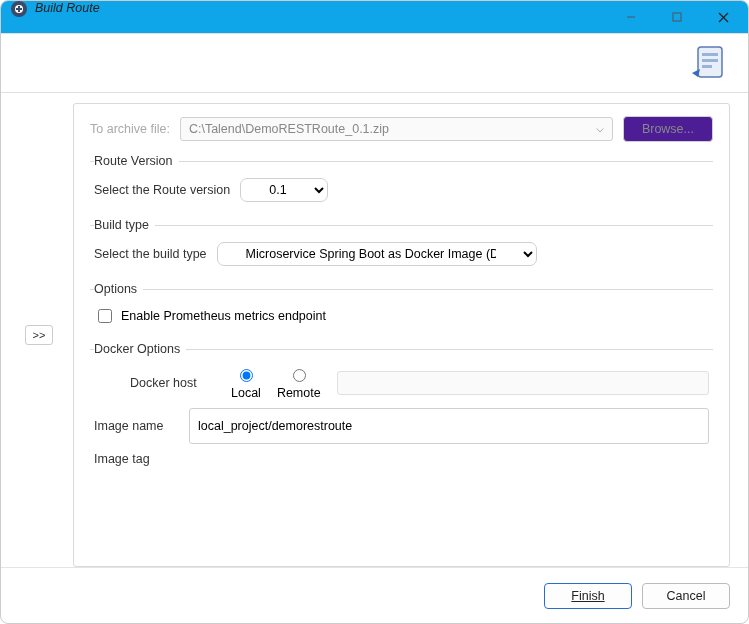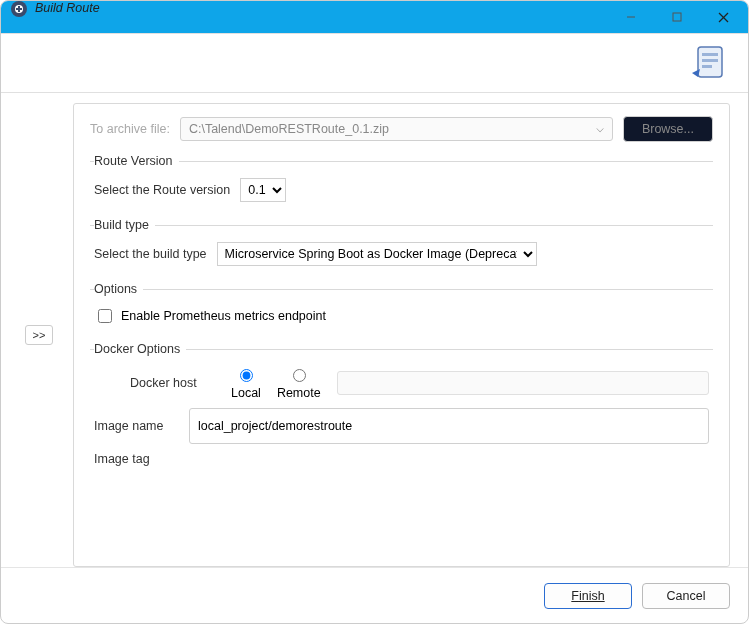--- a/index.html
+++ b/index.html
@@ -16,24 +16,24 @@
   .body { flex: 1; display: flex; padding: 10px 18px 0 18px; gap: 14px; }
   .left-col { width: 40px; display: flex; align-items: center; justify-content: center; }
   .toggle-btn { width: 28px; height: 20px; border: 1px solid #ccc; border-radius: 3px; background: #fff; font-size: 11px; display: flex; align-items: center; justify-content: center; color: #333; }
   .panel { flex: 1; border: 1px solid #d9d9d9; border-radius: 3px; padding: 12px 16px; background: #fff; display: flex; flex-direction: column; gap: 12px; overflow:auto; }
   .row { display: flex; align-items: center; gap: 10px; font-size: 12.5px; color: #333; }
   .row label { white-space: nowrap; }
   .muted { color: #aaa; }
   .field { flex: 1; height: 24px; border: 1px solid #d0d0d0; border-radius: 3px; padding: 0 8px; font-size: 12.5px; background: #fff; color:#444; display:flex; align-items:center; position:relative; }
   .field.disabled { background: #fafafa; color: #888; }
   .field .chev { margin-left:auto; color:#888; font-size:10px; }
-  .btn { height: 26px; padding: 8px 18px; border: 1px solid #d0d0d0; border-radius: 4px; background: #0f172a; font-size: 12.5px; color: #888; display: flex; align-items: center; justify-content: center; }
+  .btn { height: 26px; padding: 8px 18px; border: 1px solid #d0d0d0; border-radius: 4px; background: #4c1d95; font-size: 12.5px; color: #888; display: flex; align-items: center; justify-content: center; }
   fieldset { border: none; border-top: 1px solid #d9d9d9; padding: 10px 4px 4px 4px; margin: 0; }
   legend { font-size: 12.5px; color: #333; padding: 0 6px 0 0; }
-  select.sel { height: 24px; border: 1px solid #d0d0d0; border-radius: 0; font-size: 12.5px; padding: 0 3px; background: #fff; }
+  select.sel { height: 24px; border: 1px solid #d0d0d0; border-radius: 7px; font-size: 12.5px; padding: 0 24px; background: #fff; }
   .wide { width: 320px; }
   .check-row { display: flex; align-items: center; gap: 6px; font-size: 12.5px; }
   .check-row input { width: 14px; height: 14px; }
   .radio-row { display: flex; align-items: center; gap: 16px; font-size: 12.5px; }
   .radio-row label { display: flex; align-items: center; gap: 4px; flex-direction: column; }
   .radio-row .filler { flex:1; height:24px; border:1px solid #e0e0e0; border-radius:3px; background:#fafafa; }
   input.txt { flex:1; height:36px; border:1px solid #d0d0d0; border-radius:3px; font-size:12.5px; padding:0 8px; }
   .footer { height: 56px; border-top: 1px solid #e5e5e5; display: flex; align-items: center; justify-content: flex-end; padding: 0 18px; gap: 10px; }
   .footer .fbtn { width: 88px; height: 26px; border: 1px solid #bbb; border-radius: 4px; background: #fdfdfd; font-size: 12.5px; display:flex; align-items:center; justify-content:center; color:#222; }
   .footer .fbtn.primary { border-color: #2a6dd2; color:#222; }

